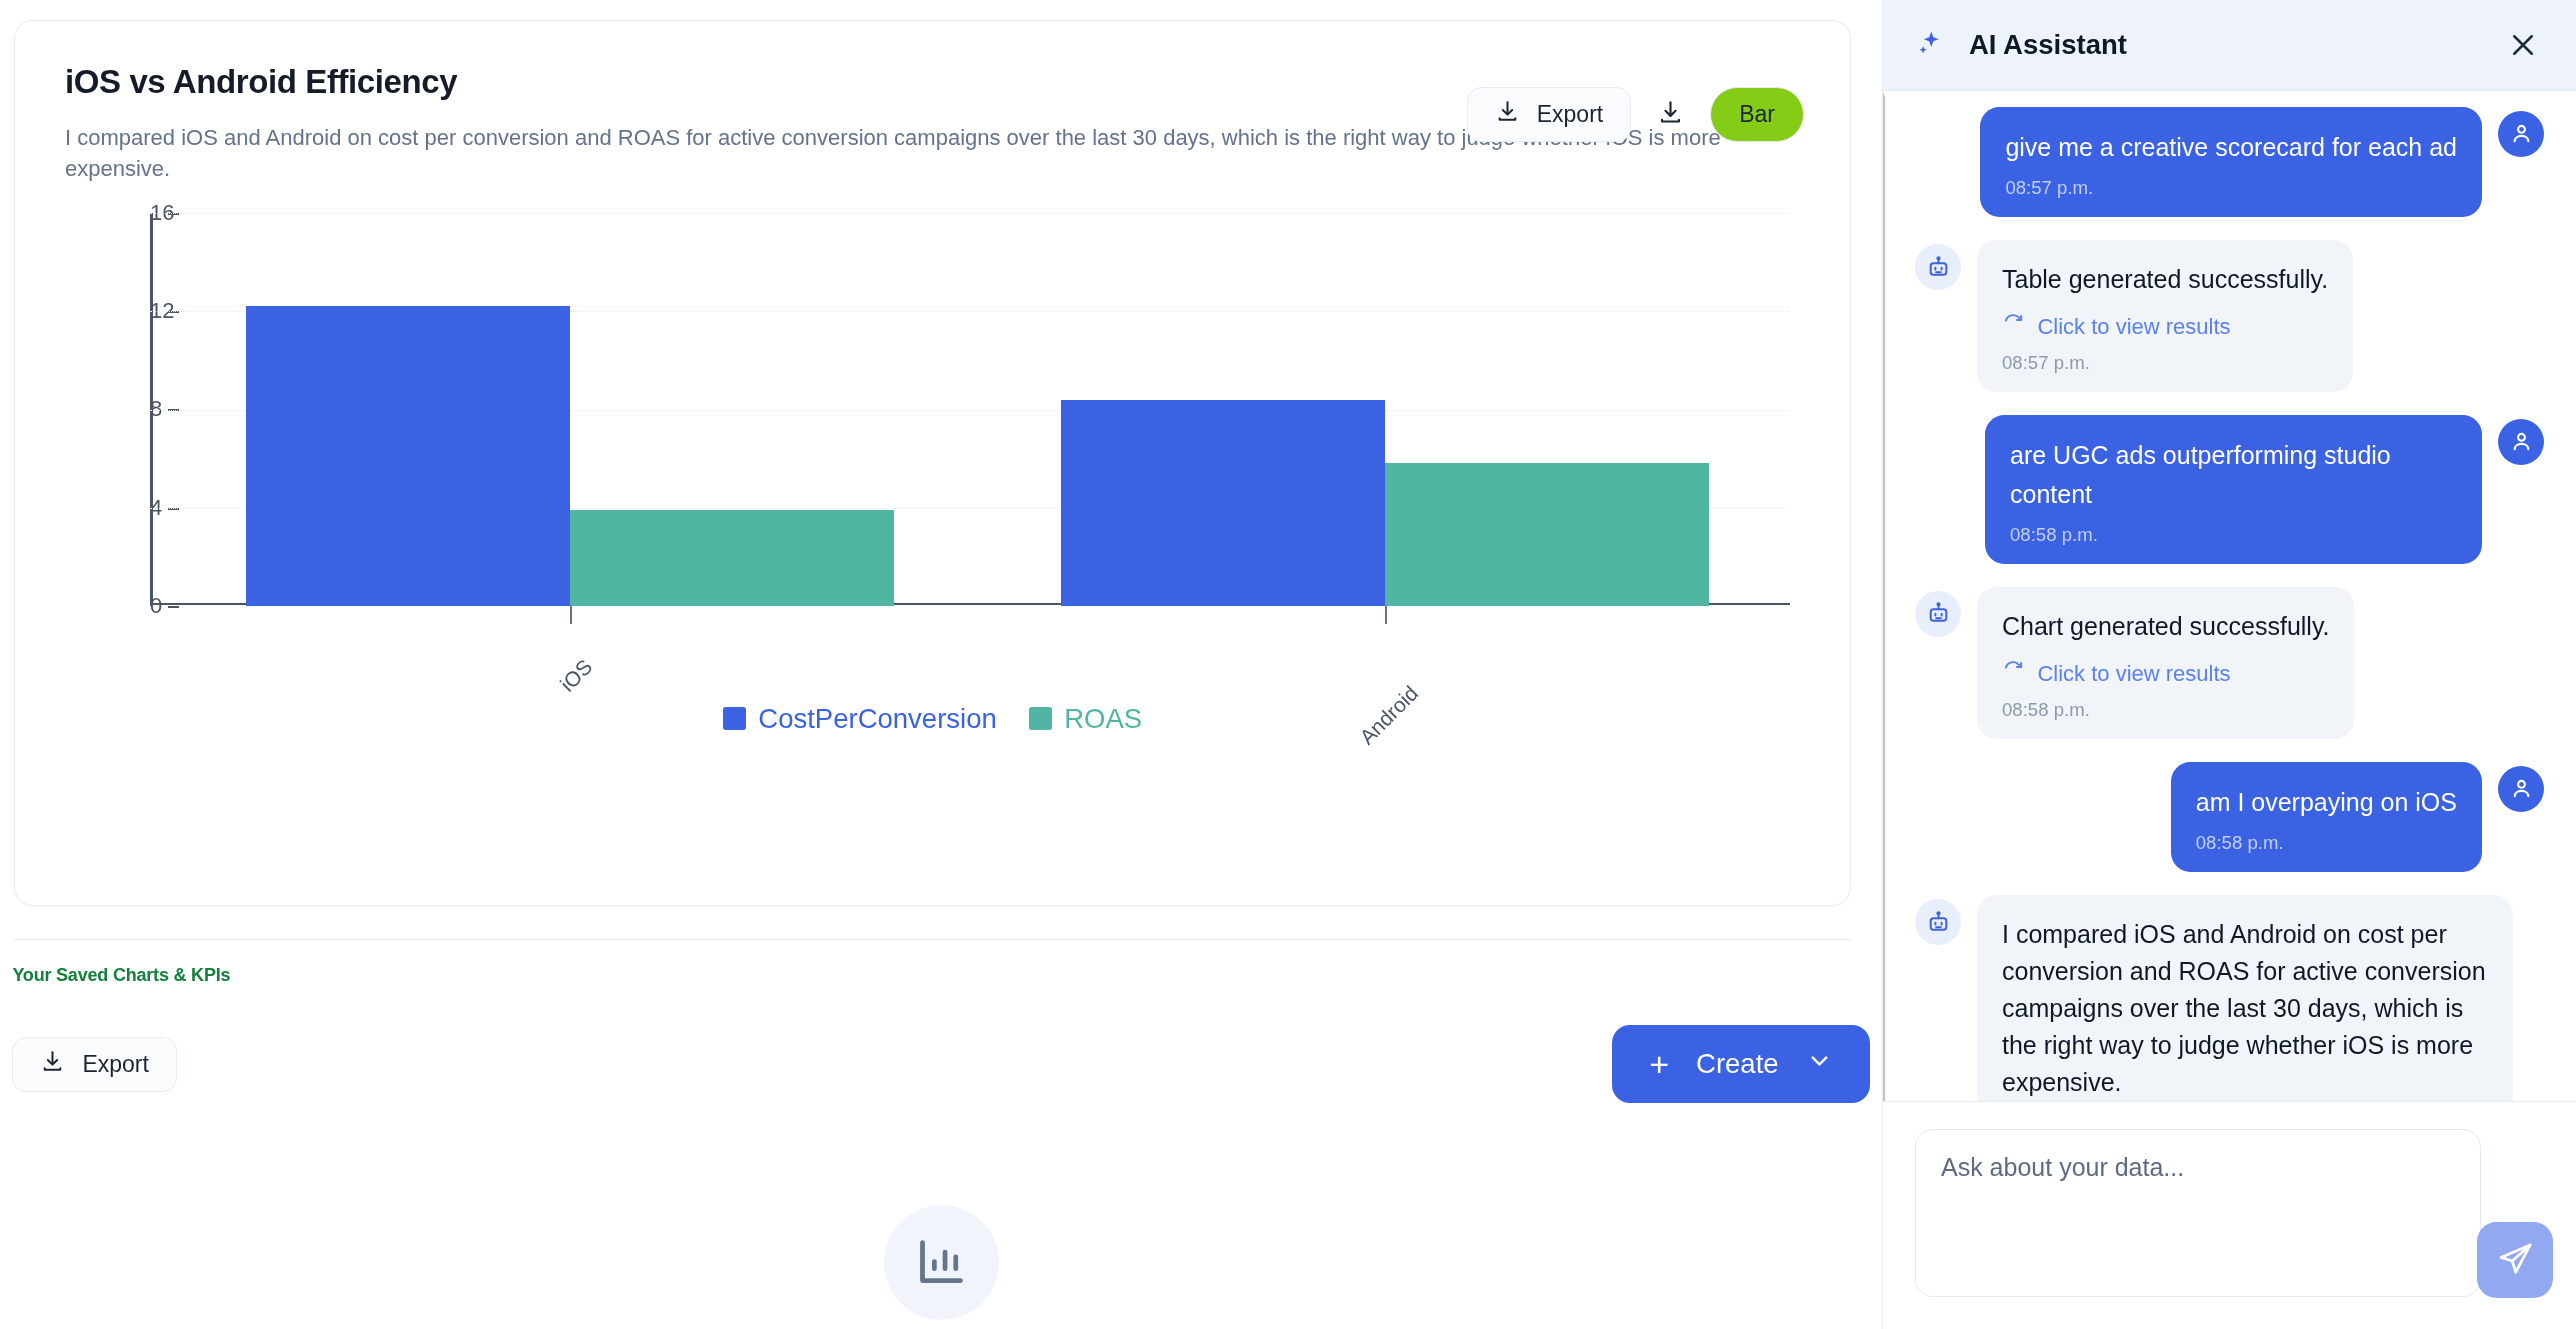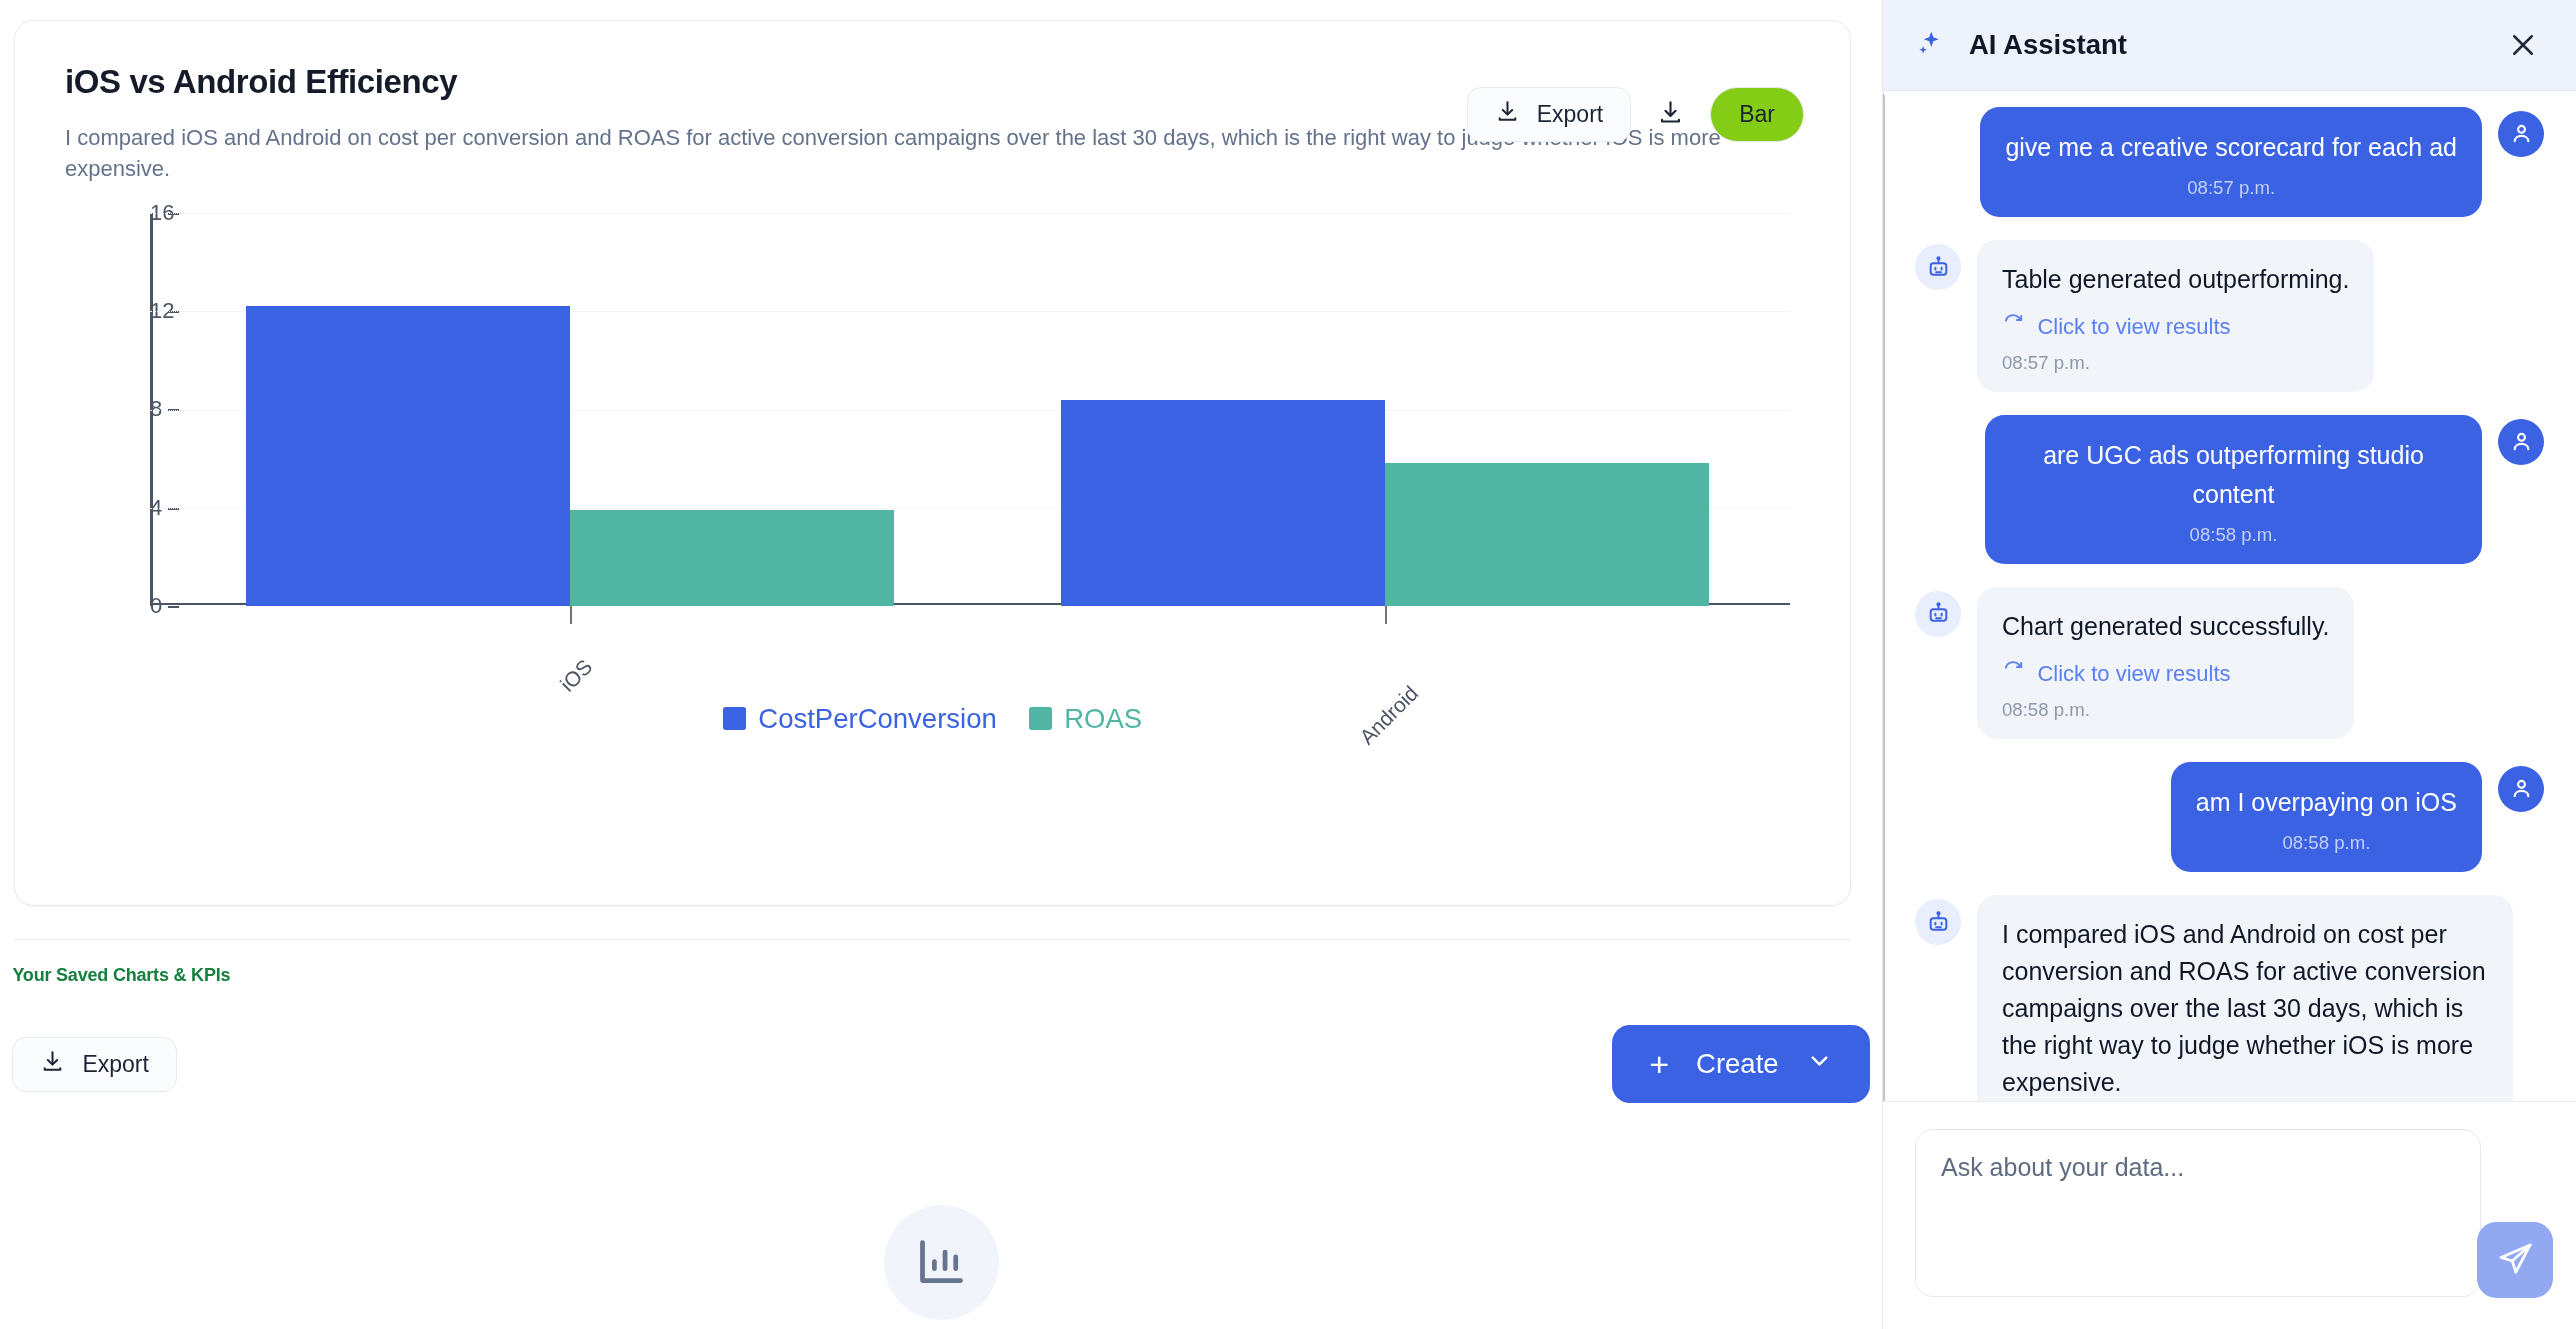--- a/index.html
+++ b/index.html
@@ -177,21 +177,21 @@
     background: transparent; border: none; cursor: pointer;
   }
 
   .chat {
     position: relative;
     flex: 1 1 auto;
     padding: 16px 32px 19.5px 32px;
     overflow: hidden;
   }
   .msg-row { display: flex; align-items: flex-start; gap: 16px; margin-bottom: 23px; }
-  .msg-row.user { justify-content: flex-end; text-align: center; }
+  .msg-row.user { justify-content: flex-end; }
   .avatar {
     flex: 0 0 auto; width: 46px; height: 46px; border-radius: 50%;
     display: flex; align-items: center; justify-content: center; margin-top: 3.6px;
   }
   .avatar.bot { background: #e9eefc; }
   .avatar.user { background: #3a62e3; }
 
   .bubble { max-width: 533px; border-radius: 19.5px; padding: 21px 25px 18px 25px; }
   .bubble.user { background: #3a62e3; color: #ffffff; }
   .bubble.bot  { background: #f1f4f9; color: #101828; }
@@ -411,21 +411,21 @@
         <div class="avatar bot">
           <svg width="25" height="25" viewBox="0 0 24 24" fill="none" stroke="#3a62e3" stroke-width="1.9" stroke-linecap="round" stroke-linejoin="round">
             <rect x="4.5" y="8" width="15" height="11" rx="2.6"></rect>
             <path d="M12 4.2V8"></path>
               <circle cx="12" cy="3.2" r="1.1" fill="#3a62e3"></circle>
             <path d="M9 12.3v1.6M15 12.3v1.6"></path>
               <path d="M9.8 16.5h4.4"></path>
           </svg>
         </div>
         <div class="bubble bot">
-          <div class="bubble-text">Table generated outperforming.</div>
+          <div class="bubble-text">Table generated successfully.</div>
           <div class="bubble-action">
             <span>
               <svg width="23" height="23" viewBox="0 0 24 24" fill="none" stroke="#5b80ef" stroke-width="2" stroke-linecap="round" stroke-linejoin="round">
                 <path d="M4 9a8 8 0 0 1 13.5-3.2L20 8"></path>
                   <path d="M20 4v4.4h-4.4"></path>
               </svg>
             </span>
             <span>Click to view results</span>
           </div>
           <div class="bubble-time">08:57 p.m.</div>

